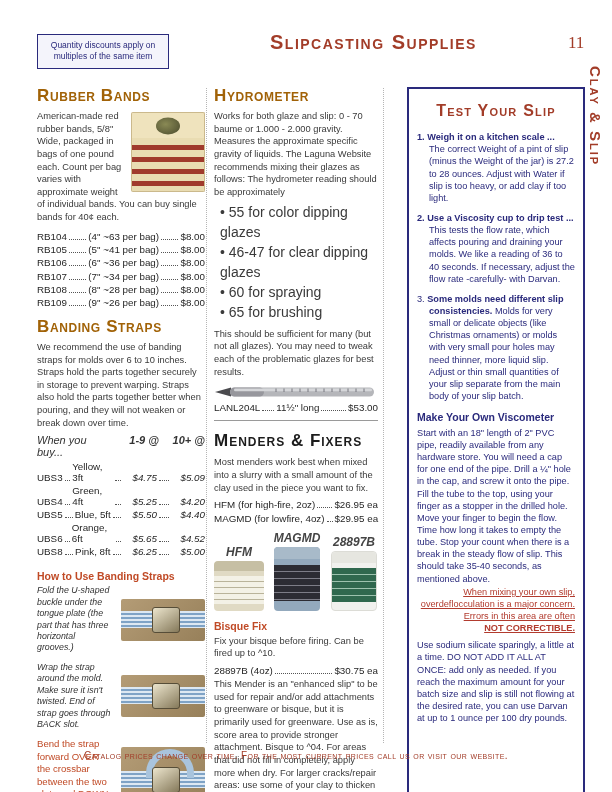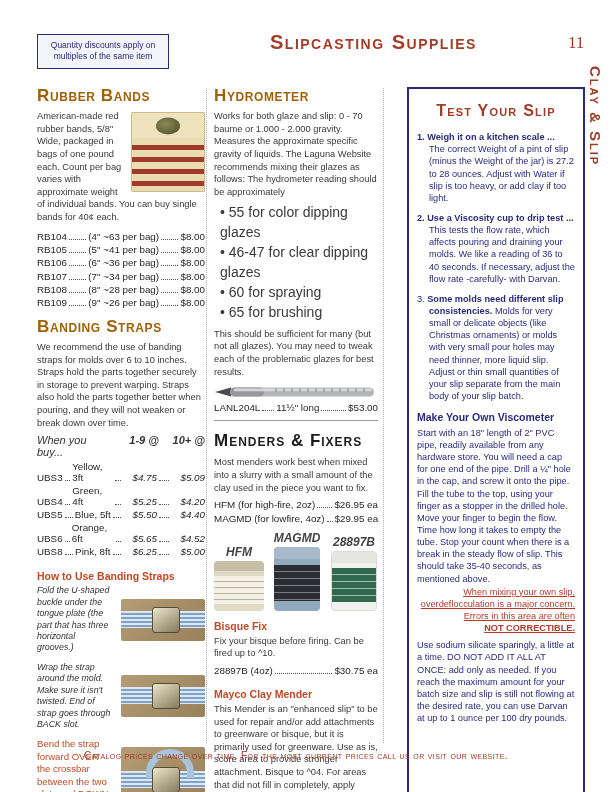--- a/index.html
+++ b/index.html
@@ -355,21 +355,20 @@
     </div>
 
     <div class="h-red">Bisque Fix</div>
     <p class="body">Fix your bisque before firing. Can be fired up to ^10.</p>
     <div class="pl">
       <span class="code">28897B (4oz)</span>
         <span class="lead"></span>
         <span class="price">$30.75 ea</span>
     </div>
 
-    <div class="h-red" style="margin-top:12px;">Mayco Clay Mender</div>
     <p class="body">This Mender is an "enhanced slip" to be used for repair and/or add attachments to greenware or bisque, but it is primarily used for greenware. Use as is, score area to provide stronger attachment. Bisque to ^04. For areas that did not fill in completely, apply more when dry. For larger cracks/repair areas: use some of your clay to thicken and use as a paste. For holes:  Fill in the area slowly and let it dry. Repeat until the area is filled and level with the surrounding areas. Hairline cracks may need you to widen the crack and then fill this area.</p>
 
   </div>
 
   <div class="tysbox">
     <div class="tys-title">Test Your Slip</div>
 
     <div class="tys-item">
       <div class="tys-lead-line"><span class="num">1.</span> <strong>Weigh it on a kitchen scale ...</strong></div>
       <div class="tys-body">The correct Weight of a pint of slip (minus the Weight of the jar) is 27.2 to 28 ounces. Adjust with Water if slip is too heavy, or add clay if too light.</div>

